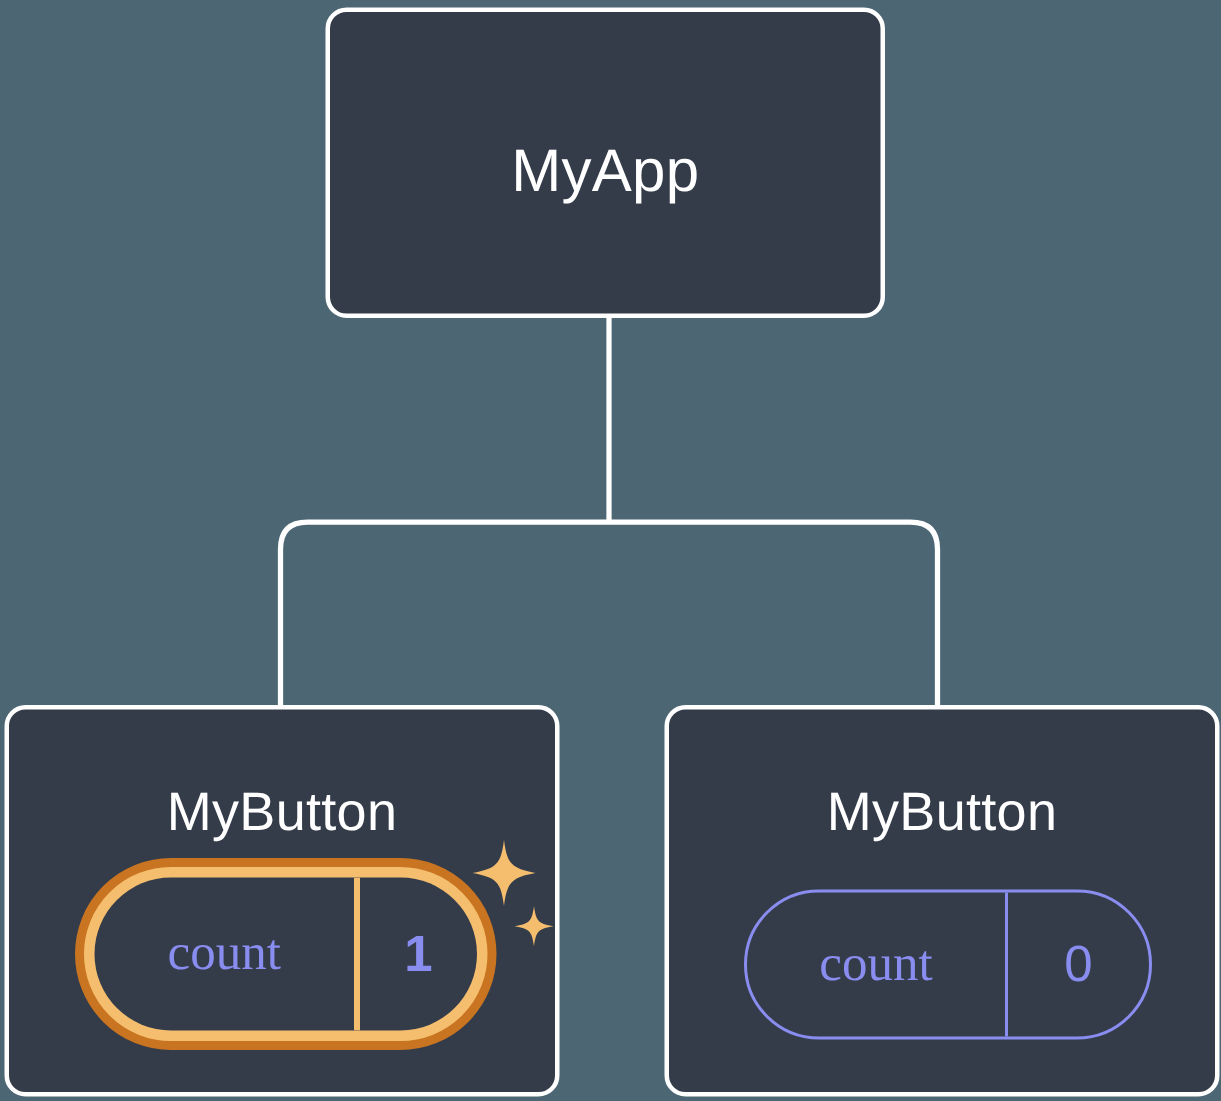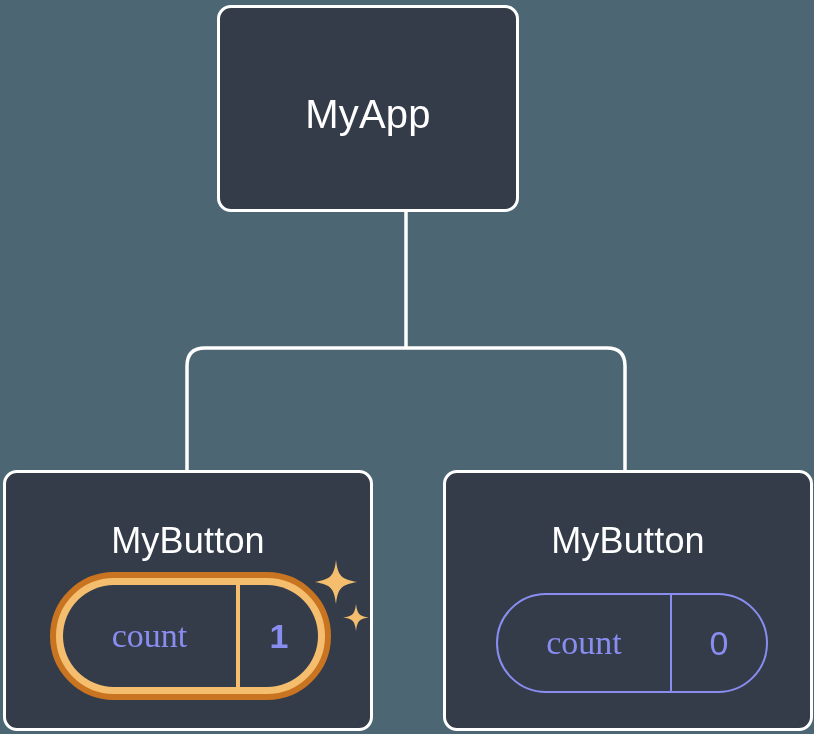--- a/index.html
+++ b/index.html
@@ -29,21 +29,21 @@
   .node {
     position: absolute;
     box-sizing: border-box;
     background: #343c4a;
     border: 3px solid #ffffff;
     border-radius: 14px;
   }
   .node-root {
     left: 217px;
     top: 5px;
-    width: 302px;
+    width: 373px;
     height: 207px;
   }
   .node-child-left {
     left: 3px;
     top: 470px;
     width: 370px;
     height: 261px;
   }
   .node-child-right {
     left: 443px;

